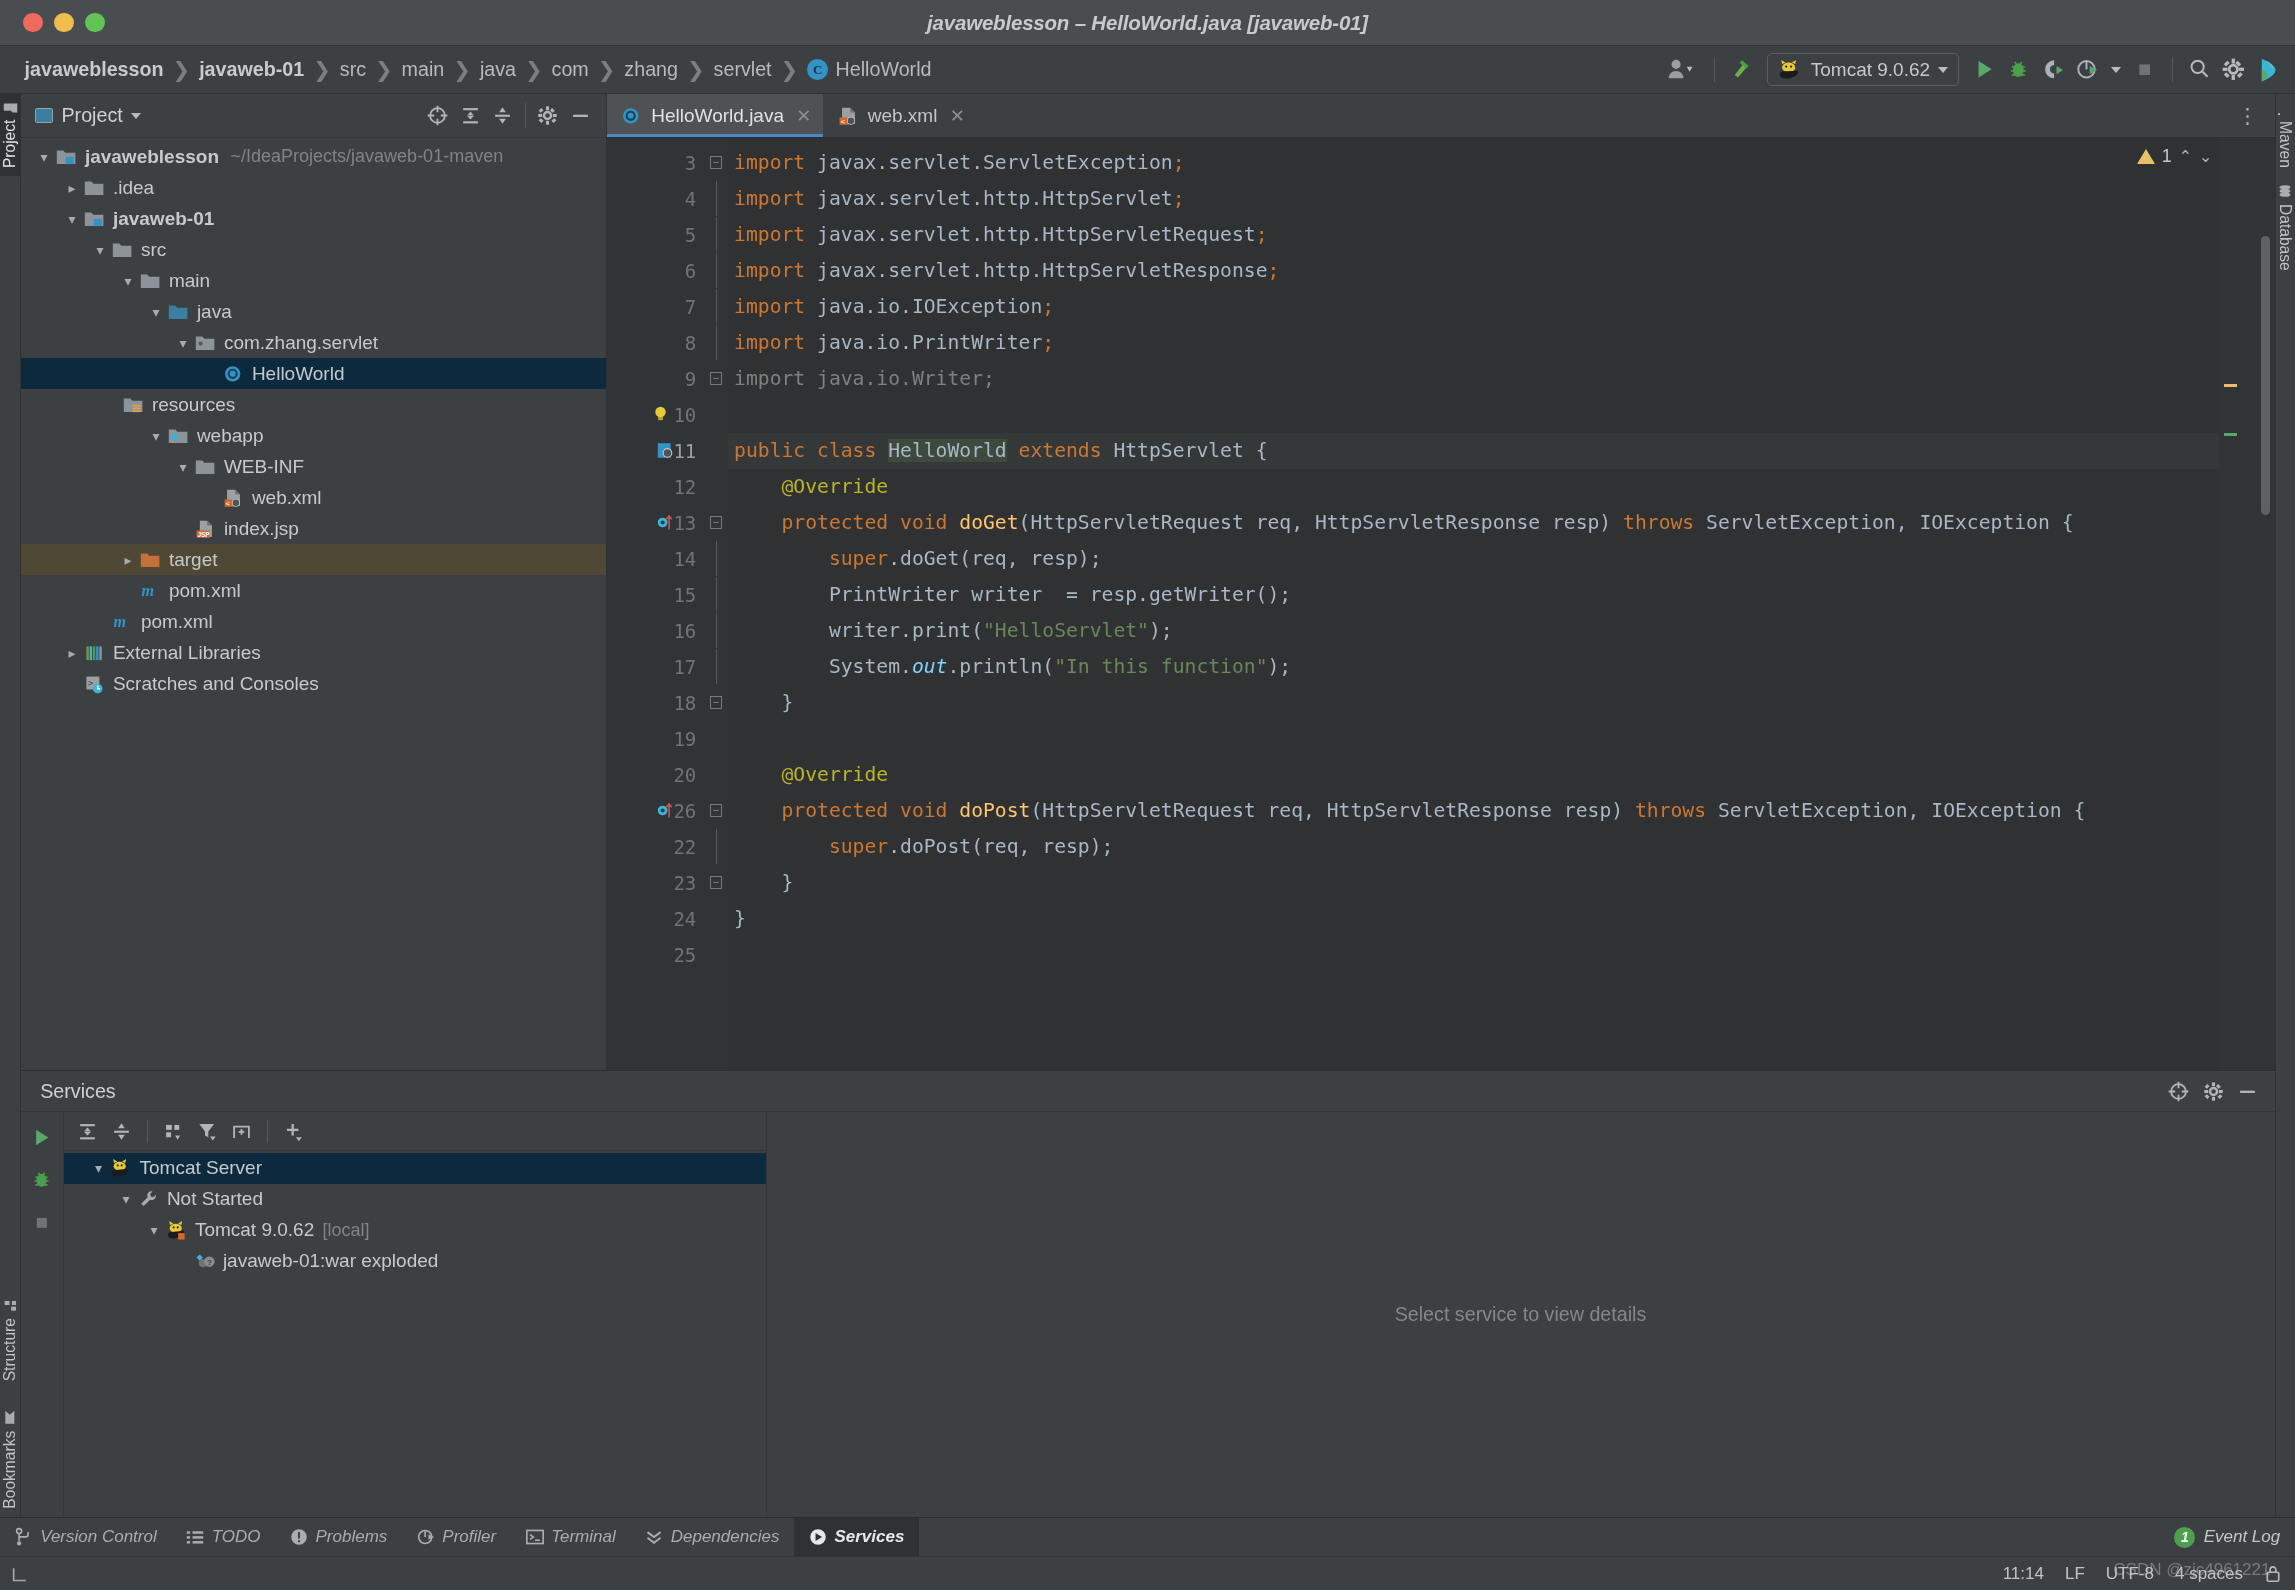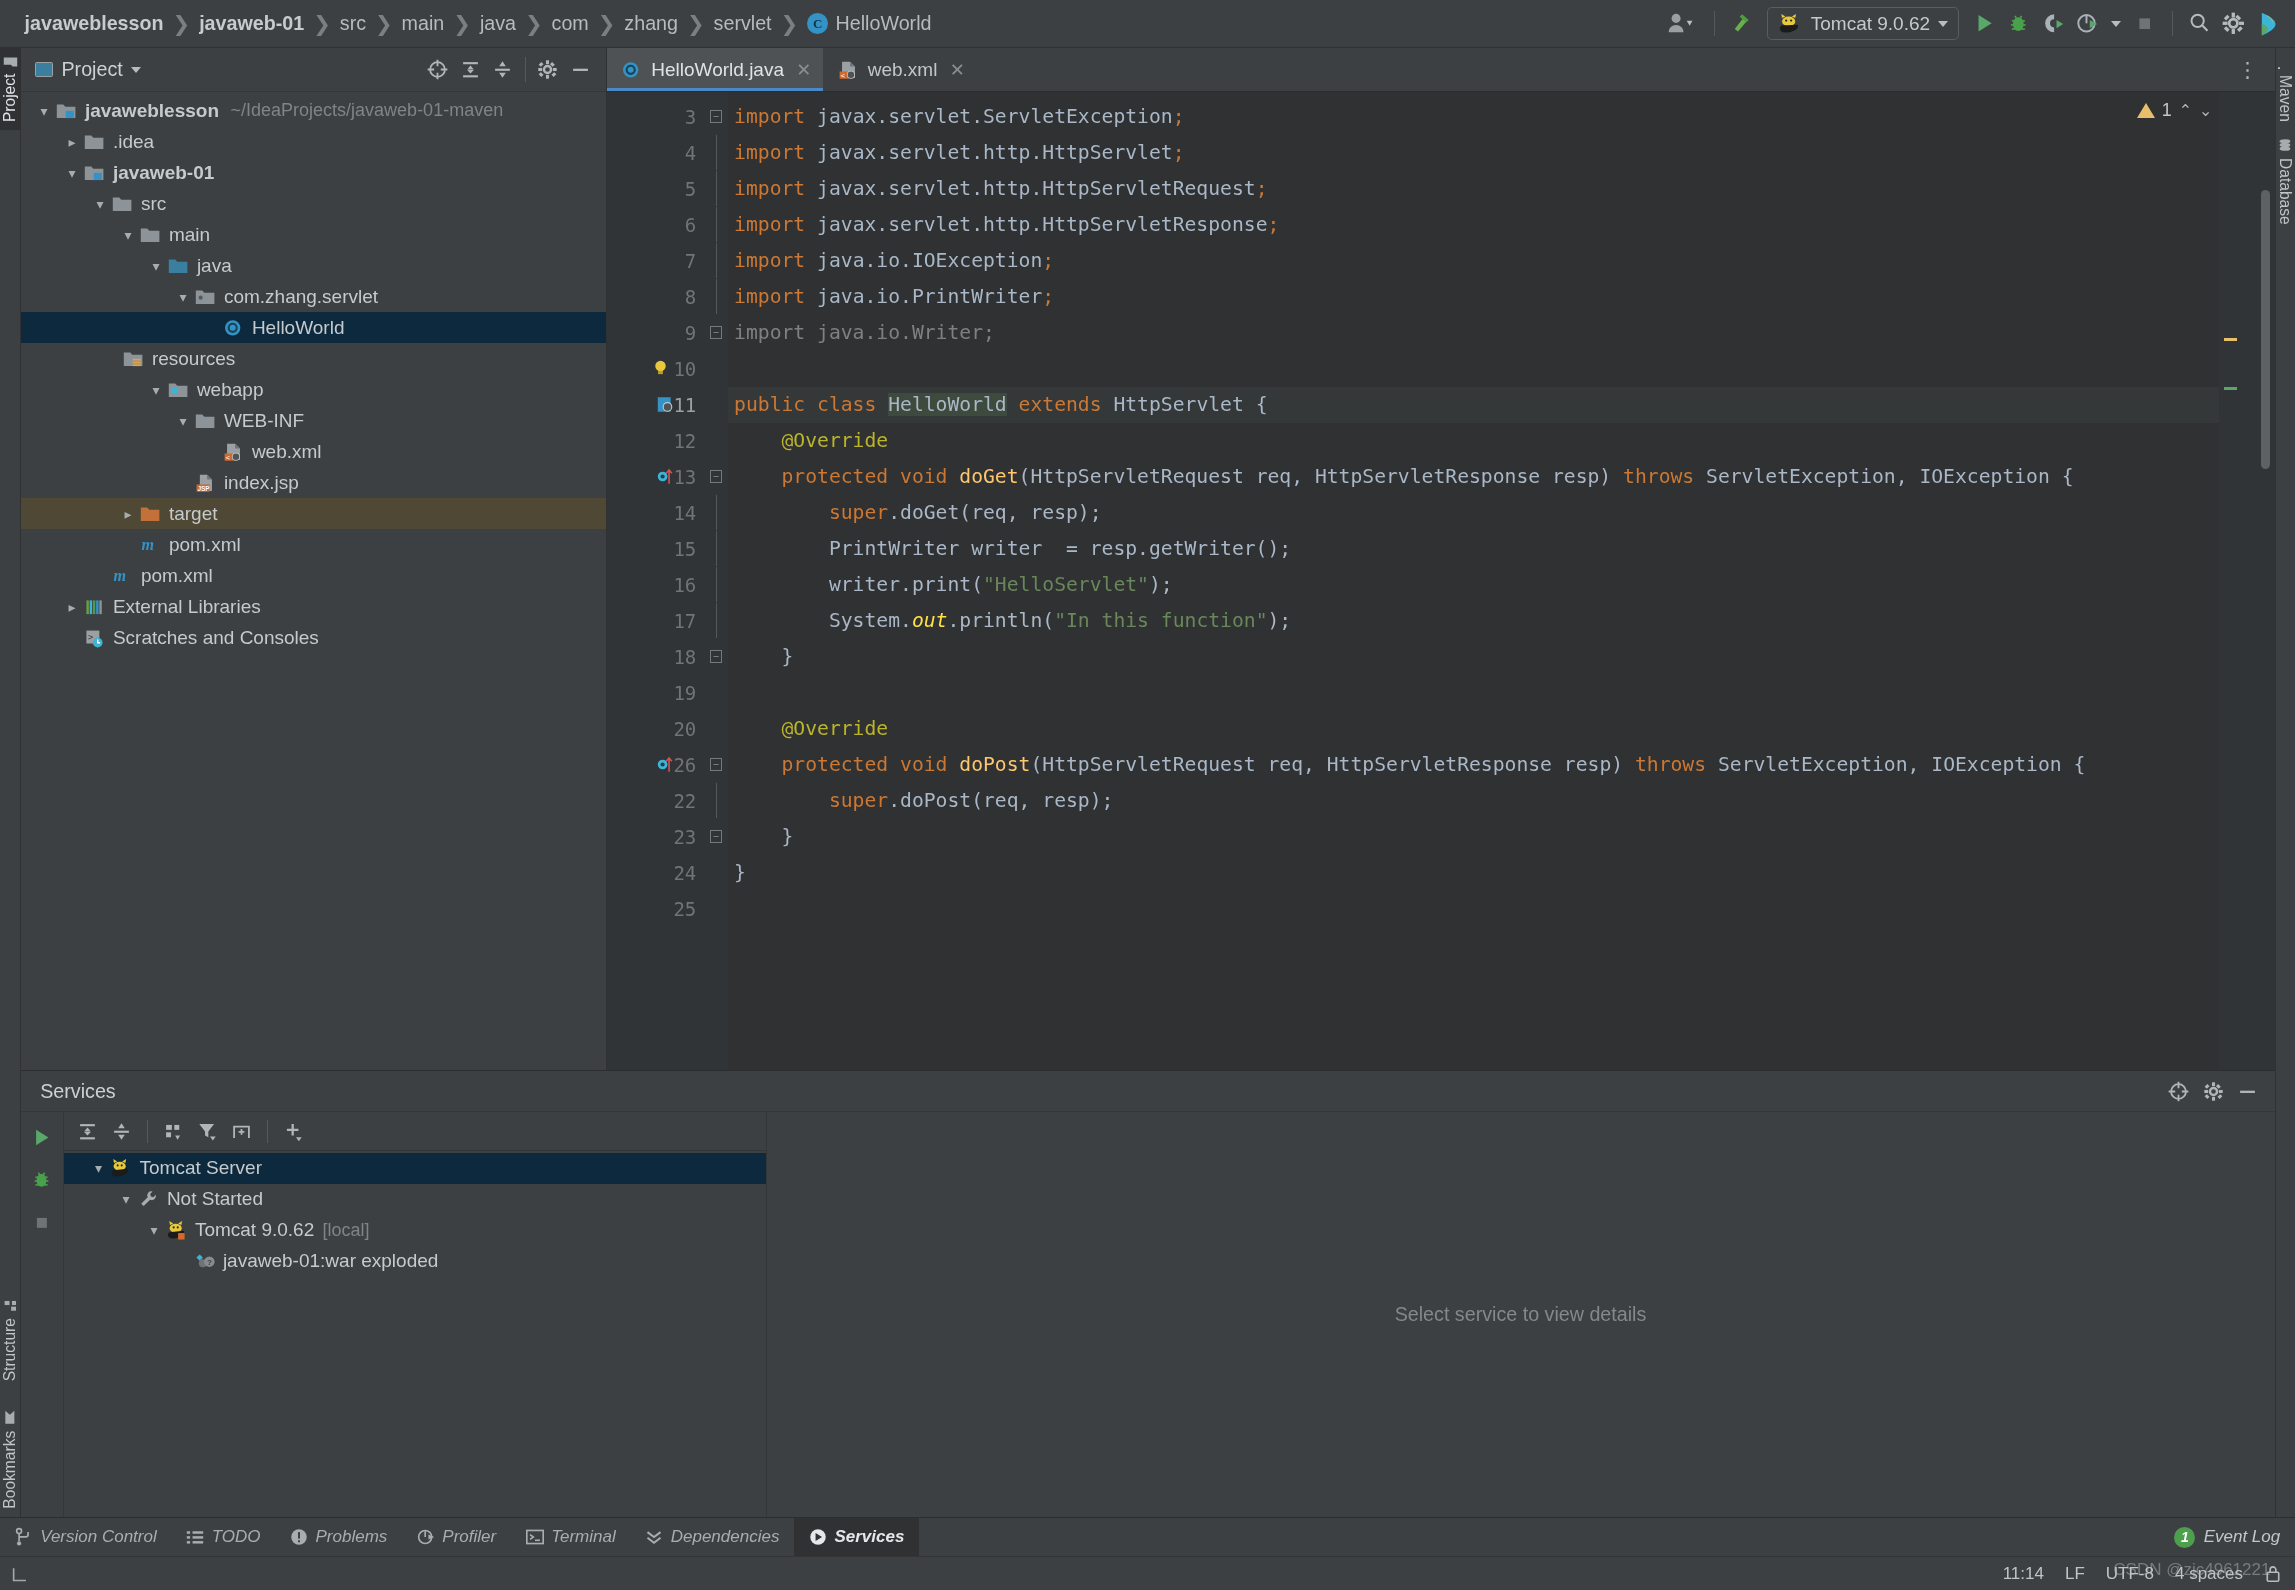--- a/index.html
+++ b/index.html
@@ -192,21 +192,21 @@
     font-family: "DejaVu Sans Mono", monospace; font-size: 19.7px;
     white-space: pre; overflow: hidden;
   }
   .cline { height: 36px; line-height: 36px; padding-left: 6.6px; }
   .cline.curline { background: #353839; }
   .k { color: #cc7832; }
   .str { color: #6a8759; }
   .id { color: #a9b7c6; }
   .mth { color: #ffc66d; }
   .ann { color: #bbb529; }
-  .fld { color: #fde047; font-style: italic; }
+  .fld { color: #7dd3fc; font-style: italic; }
   .dim { color: #808080; }
   .clsname { color: #a9b7c6; background: #3d4a3d; }
   .codescroll {
     width: 18px; flex: 0 0 18px; background: #313436; position: relative;
   }
   .codescroll .thumb {
     position: absolute; top: 98px; left: 4.1px; width: 9.8px; height: 279px;
     background: #5d6164; border-radius: 4.9px;
   }
   .inspect-bar {
@@ -294,20 +294,28 @@
     font-size: 17px; color: rgba(190,195,198,0.45);
     pointer-events: none;
   }
   svg { display: block; }
 </style>
 </head>
 <body>
 
 <div class="app">
 
+  <div class="titlebar">
+    <div class="traffic">
+      <div class="tl red"></div>
+      <div class="tl yellow"></div>
+      <div class="tl green"></div>
+    </div>
+    <div class="title-text">javaweblesson – HelloWorld.java [javaweb-01]</div>
+  </div>
 
   <div class="navbar">
     <div class="crumbs" id="crumbs">
         <span class="crumb bold">javaweblesson</span>
         <span class="crumb-sep">❯</span>
         <span class="crumb bold">javaweb-01</span>
         <span class="crumb-sep">❯</span>
         <span class="crumb">src</span>
         <span class="crumb-sep">❯</span>
         <span class="crumb">main</span>

